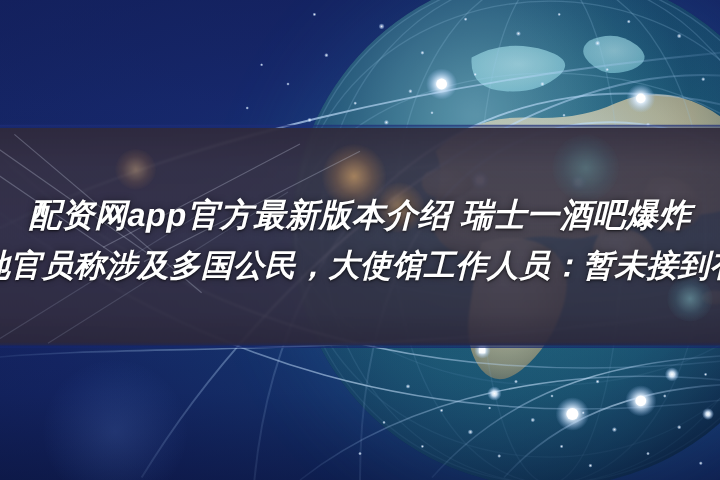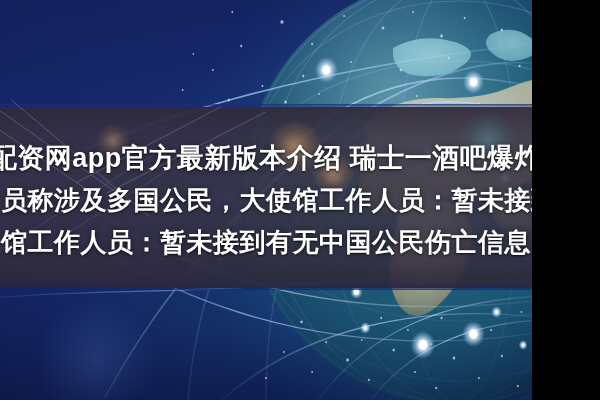--- a/index.html
+++ b/index.html
@@ -2,25 +2,26 @@
 <html><head>
 <meta charset="utf-8">
 <style>
   html, body {
     margin: 0;
     padding: 0;
     background: #000;
   }
   #banner {
     position: relative;
-    width: 532px;
+    width: 600px;
     height: 400px;
     overflow: hidden;
     font-family: "Liberation Sans", "DejaVu Sans", sans-serif;
     background: #8b5cf6;
+    font-style: italic;
   }
 
   
   .layer { position: absolute; inset: 0; }
 
   .bg-base {
     background:
       radial-gradient(ellipse 120% 90% at 78% 62%, #1d4a86 0%, #183a76 32%, #16286a 60%, #121f58 100%),
       linear-gradient(180deg, #1a2a6d 0%, #17256a 45%, #132059 100%);
   }
@@ -337,16 +338,15 @@
     </g>
     <g fill="none" stroke="rgba(205,220,250,0.15)" stroke-width="1">
       <path d="M0 282 L 180 170"></path>
       <path d="M40 286 L 240 160"></path>
     </g>
   </svg>
 
   <div class="headline">
     <div class="line line-1">配资网app官方最新版本介绍 瑞士一酒吧爆炸</div>
     <div class="line line-2">地官员称涉及多国公民，大使馆工作人员：暂未接到有</div>
-    <div class="line line-3">馆工作人员：暂未接到有无中国公民伤亡信息</div>
   </div>
 
 </div>
 
 </body></html>

